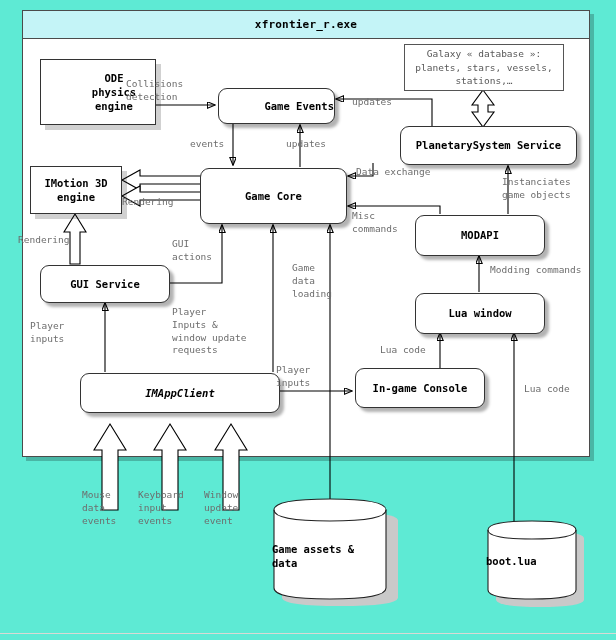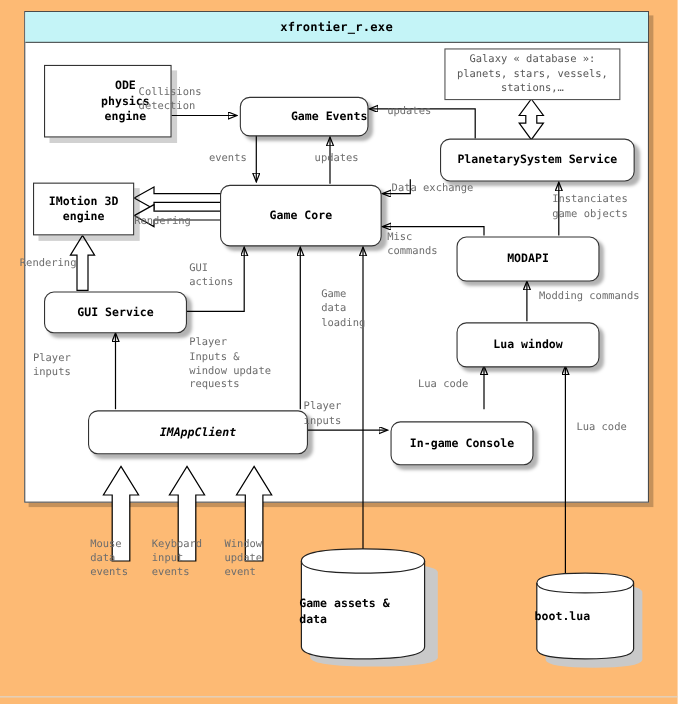--- a/index.html
+++ b/index.html
@@ -1,21 +1,21 @@
 <!DOCTYPE html>
 <html><head>
 <meta charset="utf-8">
 <style>
   html,body{margin:0;padding:0;background:#ffffff;}
   body{
     width:616px;height:640px;position:relative;overflow:hidden;
     font-family:"DejaVu Sans Mono","Liberation Mono",monospace;
     color:#000;
   }
-  #page{position:absolute;left:0;top:0;width:616px;height:640px;background:#fdba74;}
+  #page{position:absolute;left:0;top:0;width:616px;height:640px;background:#5eead4;}
   #page-bottom-rule{position:absolute;left:0;top:633px;width:616px;height:1px;background:#d9d9d4;}
 
   
   .proc-frame{
     position:absolute;background:#fff;border:1px solid #4b4b4b;
     box-shadow:4px 4px 0 rgba(0,0,0,0.22);
   }
   .proc-title{
     position:absolute;left:0;top:0;right:0;height:27px;
     background:#c4f4f7;border-bottom:1px solid #4b4b4b;
@@ -157,21 +157,21 @@
   </div>
 
   <div class="node round" style="left:415px;top:215px;width:128px;height:39px;">
     <span>MODAPI</span>
   </div>
 
   <div class="node round" style="left:415px;top:293px;width:128px;height:39px;">
     <span>Lua window</span>
   </div>
 
-  <div class="node round" style="left:355px;top:383px;width:128px;height:38px;justify-content:center;">
+  <div class="node round" style="left:355px;top:368px;width:128px;height:38px;justify-content:center;">
     <span>In-game Console</span>
   </div>
 
   <div class="cyl" style="left:272px;top:496px;width:116px;height:100px;text-decoration:underline;">
     <svg width="124" height="108" viewBox="0 0 124 108">
       <path d="M4,96 L4,96 Q6,104 62,104 Q118,104 120,96 L120,18 Q118,10 62,10 Q6,10 4,18 Z" fill="#c9c9c9" stroke="none" transform="translate(6,6)"></path>
       <path d="M2,92 L2,14 Q2,3 58,3 Q114,3 114,14 L114,92 Q114,103 58,103 Q2,103 2,92 Z" fill="#fff" stroke="#222" stroke-width="1.1"></path>
       <path d="M2,14 Q2,25 58,25 Q114,25 114,14" fill="none" stroke="#222" stroke-width="1.1"></path>
     </svg>
     <div class="cyl-label" style="top:46px;white-space:pre-line;width:116px;">Game assets &amp;

